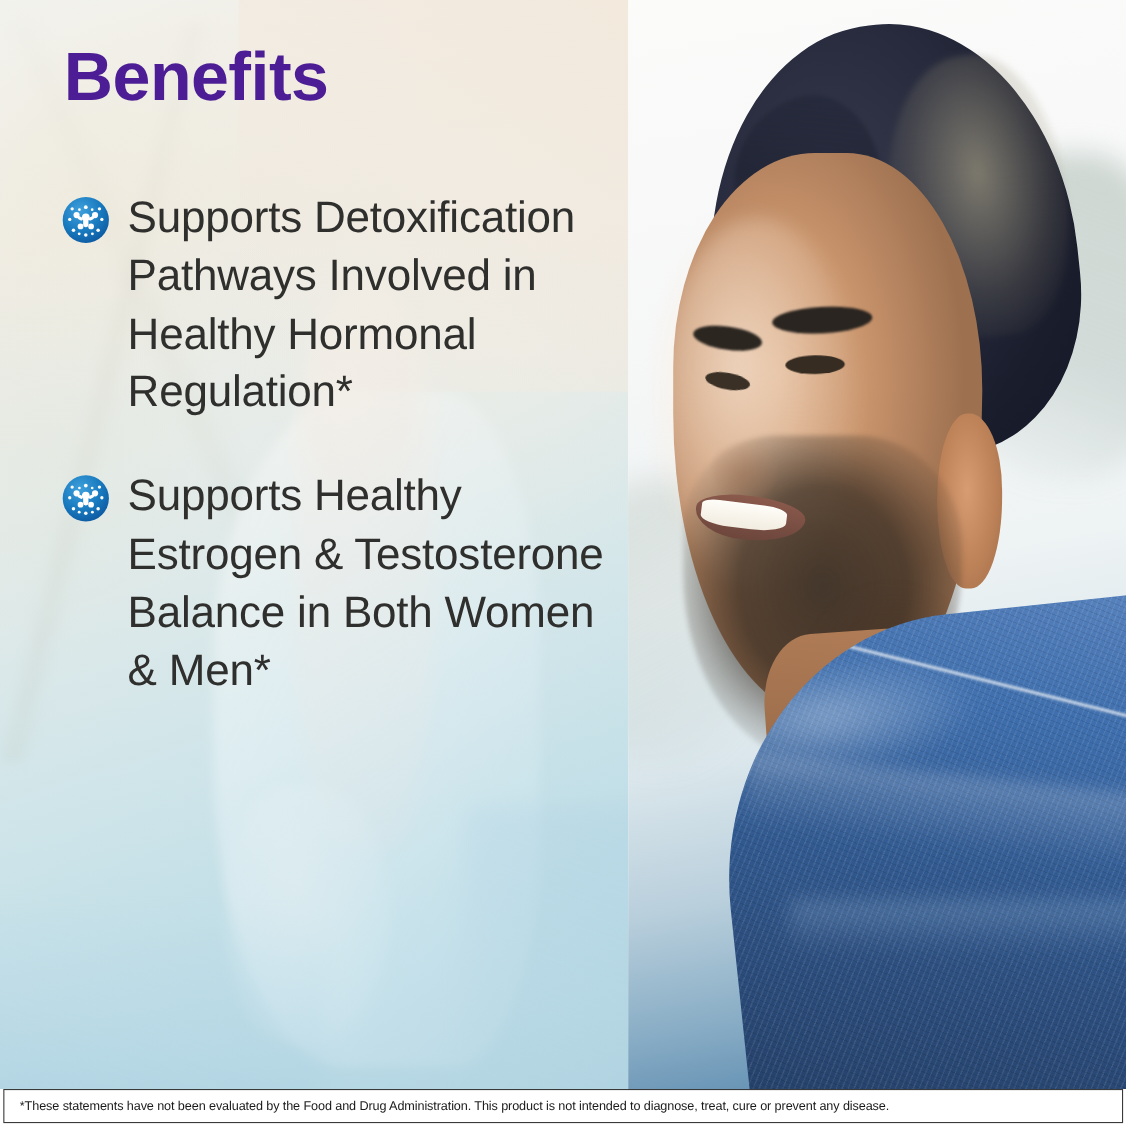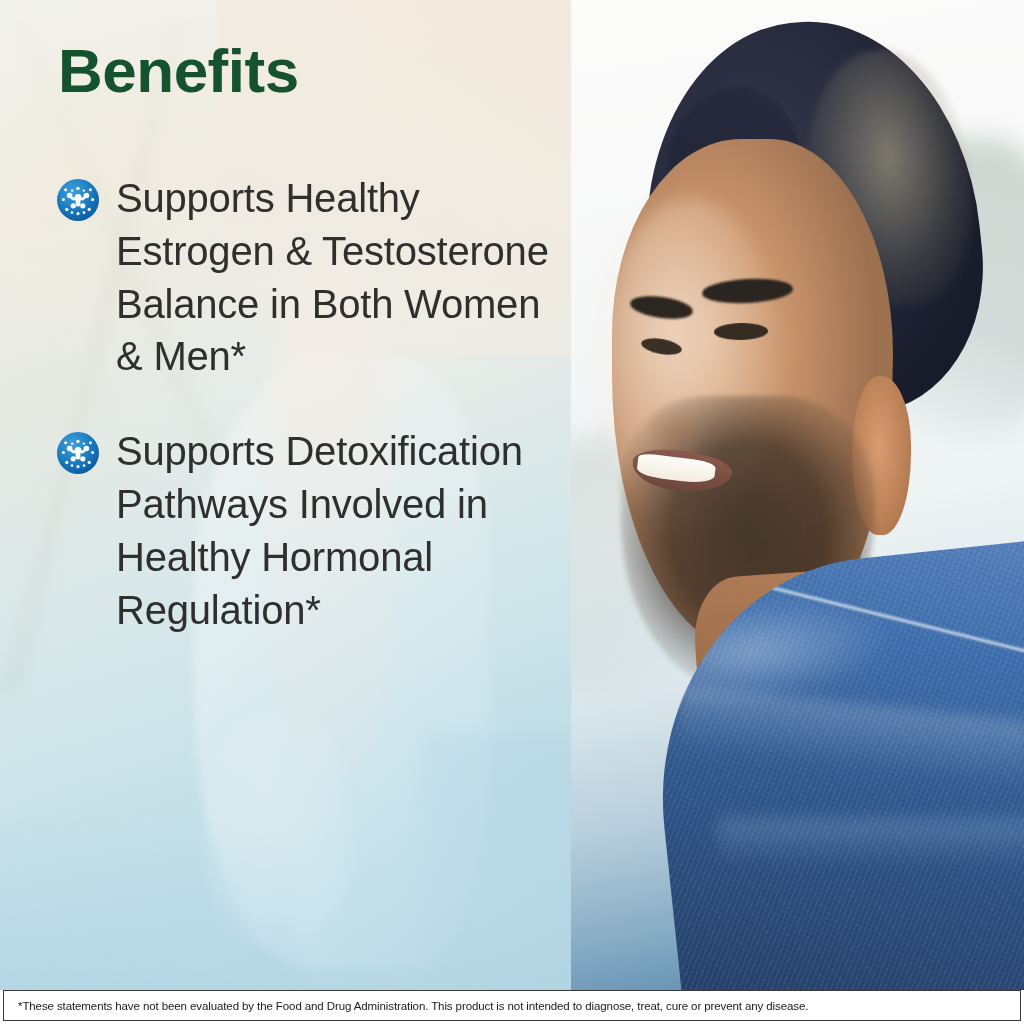--- a/index.html
+++ b/index.html
@@ -143,21 +143,21 @@
     padding: 0;
   }
 
   .page-title {
     position: absolute;
     left: 58px;
     top: 40px;
     font-size: 62px;
     font-weight: 700;
     letter-spacing: -0.5px;
-    color: #14532d;
+    color: #4c1d95;
     line-height: 1.0;
   }
 
   .benefits-list {
     position: absolute;
     left: 56px;
     top: 172px;
     right: 18px;
   }
 
@@ -492,20 +492,58 @@
     </div>
 
     <div class="wash"></div>
     <div class="wash-warm"></div>
 
     <div class="content">
 
       <div class="page-title">Benefits</div>
 
       <div class="benefits-list">
+
+        <div class="benefit-item">
+          <span class="bullet-icon">
+            <svg viewBox="0 0 44 44" xmlns="http://www.w3.org/2000/svg">
+              <defs>
+                <radialGradient id="mg1" cx="38%" cy="30%" r="78%">
+                  <stop offset="0%" stop-color="#3fa0dc"></stop>
+                  <stop offset="55%" stop-color="#1a7cc0"></stop>
+                  <stop offset="100%" stop-color="#0b569e"></stop>
+                </radialGradient>
+              </defs>
+              <circle cx="22" cy="22" r="21" fill="url(#mg1)"></circle>
+              <g fill="#ffffff">
+                <circle cx="22" cy="19.5" r="3.5"></circle>
+                <rect x="19.6" y="20.5" width="4.8" height="8" rx="2.2"></rect>
+                <circle cx="17.2" cy="27.8" r="2.6"></circle>
+                <circle cx="26.8" cy="27.8" r="2.6"></circle>
+                <circle cx="13.6" cy="17.5" r="2.8"></circle>
+                <circle cx="30.4" cy="17.5" r="2.8"></circle>
+                <rect x="14.4" y="19.0" width="5.0" height="3.0" rx="1.5" transform="rotate(28 16.9 20.5)"></rect>
+                <rect x="24.6" y="19.0" width="5.0" height="3.0" rx="1.5" transform="rotate(-28 27.1 20.5)"></rect>
+                <circle cx="22" cy="10.4" r="1.7"></circle>
+                <circle cx="9.6" cy="11.8" r="1.5"></circle>
+                <circle cx="34.4" cy="11.8" r="1.5"></circle>
+                <circle cx="7.4" cy="21.5" r="1.5"></circle>
+                <circle cx="36.6" cy="21.5" r="1.5"></circle>
+                <circle cx="10.8" cy="31.4" r="1.6"></circle>
+                <circle cx="33.2" cy="31.4" r="1.6"></circle>
+                <circle cx="22" cy="35.6" r="1.6"></circle>
+                <circle cx="16.0" cy="34.6" r="1.3"></circle>
+                <circle cx="28.0" cy="34.6" r="1.3"></circle>
+                <circle cx="16.2" cy="12.6" r="1.2"></circle>
+                <circle cx="27.8" cy="12.6" r="1.2"></circle>
+              </g>
+            </svg>
+          </span>
+          <div class="benefit-text">Supports Detoxification Pathways Involved in Healthy Hormonal Regulation*</div>
+        </div>
 
         <div class="benefit-item">
           <span class="bullet-icon">
             <svg viewBox="0 0 44 44" xmlns="http://www.w3.org/2000/svg">
               <defs>
                 <radialGradient id="mg2" cx="38%" cy="30%" r="78%">
                   <stop offset="0%" stop-color="#3fa0dc"></stop>
                   <stop offset="55%" stop-color="#1a7cc0"></stop>
                   <stop offset="100%" stop-color="#0b569e"></stop>
                 </radialGradient>
@@ -531,58 +569,20 @@
                 <circle cx="16.0" cy="34.6" r="1.3"></circle>
                 <circle cx="28.0" cy="34.6" r="1.3"></circle>
                 <circle cx="16.2" cy="12.6" r="1.2"></circle>
                 <circle cx="27.8" cy="12.6" r="1.2"></circle>
               </g>
             </svg>
           </span>
           <div class="benefit-text">Supports Healthy Estrogen &amp; Testosterone Balance in Both Women &amp; Men*</div>
         </div>
 
-        <div class="benefit-item">
-          <span class="bullet-icon">
-            <svg viewBox="0 0 44 44" xmlns="http://www.w3.org/2000/svg">
-              <defs>
-                <radialGradient id="mg1" cx="38%" cy="30%" r="78%">
-                  <stop offset="0%" stop-color="#3fa0dc"></stop>
-                  <stop offset="55%" stop-color="#1a7cc0"></stop>
-                  <stop offset="100%" stop-color="#0b569e"></stop>
-                </radialGradient>
-              </defs>
-              <circle cx="22" cy="22" r="21" fill="url(#mg1)"></circle>
-              <g fill="#ffffff">
-                <circle cx="22" cy="19.5" r="3.5"></circle>
-                <rect x="19.6" y="20.5" width="4.8" height="8" rx="2.2"></rect>
-                <circle cx="17.2" cy="27.8" r="2.6"></circle>
-                <circle cx="26.8" cy="27.8" r="2.6"></circle>
-                <circle cx="13.6" cy="17.5" r="2.8"></circle>
-                <circle cx="30.4" cy="17.5" r="2.8"></circle>
-                <rect x="14.4" y="19.0" width="5.0" height="3.0" rx="1.5" transform="rotate(28 16.9 20.5)"></rect>
-                <rect x="24.6" y="19.0" width="5.0" height="3.0" rx="1.5" transform="rotate(-28 27.1 20.5)"></rect>
-                <circle cx="22" cy="10.4" r="1.7"></circle>
-                <circle cx="9.6" cy="11.8" r="1.5"></circle>
-                <circle cx="34.4" cy="11.8" r="1.5"></circle>
-                <circle cx="7.4" cy="21.5" r="1.5"></circle>
-                <circle cx="36.6" cy="21.5" r="1.5"></circle>
-                <circle cx="10.8" cy="31.4" r="1.6"></circle>
-                <circle cx="33.2" cy="31.4" r="1.6"></circle>
-                <circle cx="22" cy="35.6" r="1.6"></circle>
-                <circle cx="16.0" cy="34.6" r="1.3"></circle>
-                <circle cx="28.0" cy="34.6" r="1.3"></circle>
-                <circle cx="16.2" cy="12.6" r="1.2"></circle>
-                <circle cx="27.8" cy="12.6" r="1.2"></circle>
-              </g>
-            </svg>
-          </span>
-          <div class="benefit-text">Supports Detoxification Pathways Involved in Healthy Hormonal Regulation*</div>
-        </div>
-
       </div>
     </div>
   </div>
 
   <div class="photo">
     <div class="sky"></div>
     <div class="hill-right"></div>
     <div class="hill-left"></div>
 
     <div class="hair"></div>

